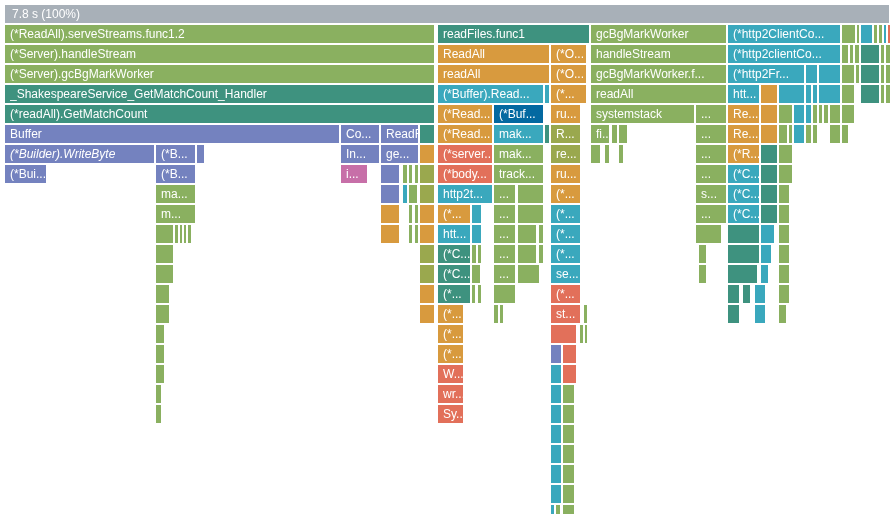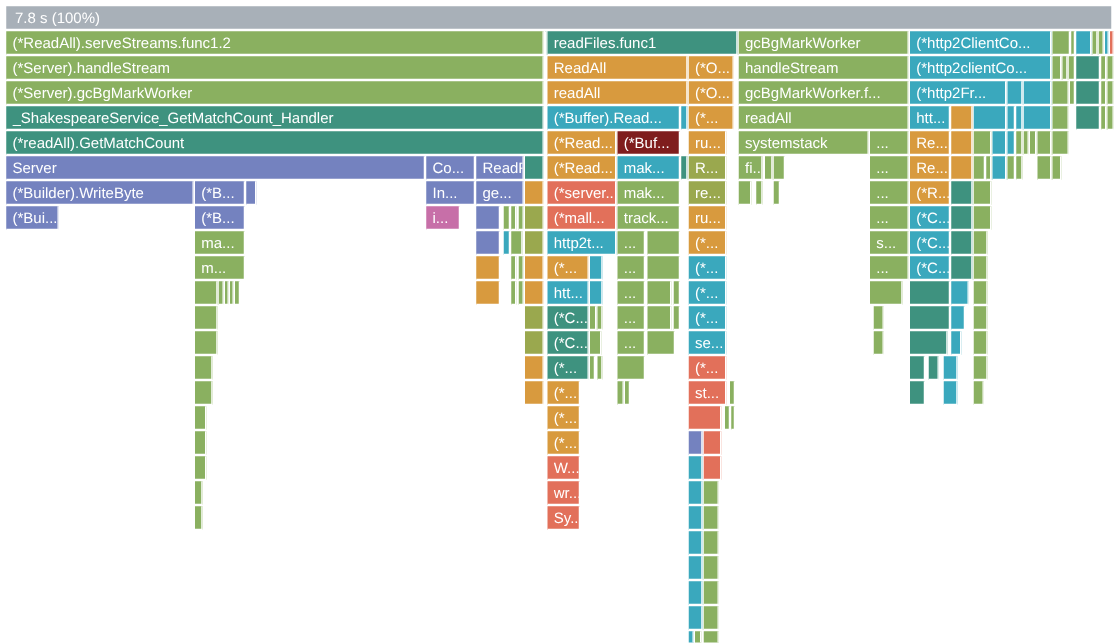--- a/index.html
+++ b/index.html
@@ -123,21 +123,21 @@
       <div class="frame nolabel" style="left: 842px; top: 85px; width: 13px; height: 19px; background: rgb(138, 176, 96);"></div>
       <div class="frame nolabel" style="left: 861px; top: 85px; width: 19px; height: 19px; background: rgb(62, 146, 127);"></div>
       <div class="frame nolabel" style="left: 881px; top: 85px; width: 4px; height: 19px; background: rgb(138, 176, 96);"></div>
       <div class="frame nolabel" style="left: 886px; top: 85px; width: 5px; height: 19px; background: rgb(138, 176, 96);"></div>
       <div class="frame" style="left: 5px; top: 105px; width: 430px; height: 19px; background: rgb(62, 146, 127);">
         <span class="lbl">(*readAll).GetMatchCount</span>
       </div>
       <div class="frame" style="left: 438px; top: 105px; width: 55px; height: 19px; background: rgb(216, 154, 62);">
         <span class="lbl">(*Read...</span>
       </div>
-      <div class="frame" style="left: 494px; top: 105px; width: 50px; height: 19px; background: #7f1d1d;">
+      <div class="frame" style="left: 494px; top: 105px; width: 50px; height: 19px; background: #0369a1;">
         <span class="lbl">(*Buf...</span>
       </div>
       <div class="frame" style="left: 551px; top: 105px; width: 30px; height: 19px; background: rgb(216, 154, 62);">
         <span class="lbl">ru...</span>
       </div>
       <div class="frame" style="left: 591px; top: 105px; width: 104px; height: 19px; background: rgb(138, 176, 96);">
         <span class="lbl">systemstack</span>
       </div>
       <div class="frame" style="left: 696px; top: 105px; width: 31px; height: 19px; background: rgb(138, 176, 96);">
         <span class="lbl">...</span>
@@ -148,21 +148,21 @@
       <div class="frame nolabel" style="left: 761px; top: 105px; width: 17px; height: 19px; background: rgb(216, 154, 62);"></div>
       <div class="frame nolabel" style="left: 779px; top: 105px; width: 14px; height: 19px; background: rgb(138, 176, 96);"></div>
       <div class="frame nolabel" style="left: 794px; top: 105px; width: 11px; height: 19px; background: rgb(58, 168, 189);"></div>
       <div class="frame nolabel" style="left: 806px; top: 105px; width: 6px; height: 19px; background: rgb(58, 168, 189);"></div>
       <div class="frame nolabel" style="left: 813px; top: 105px; width: 5px; height: 19px; background: rgb(138, 176, 96);"></div>
       <div class="frame nolabel" style="left: 819px; top: 105px; width: 4px; height: 19px; background: rgb(138, 176, 96);"></div>
       <div class="frame nolabel" style="left: 824px; top: 105px; width: 5px; height: 19px; background: rgb(138, 176, 96);"></div>
       <div class="frame nolabel" style="left: 830px; top: 105px; width: 11px; height: 19px; background: rgb(138, 176, 96);"></div>
       <div class="frame nolabel" style="left: 842px; top: 105px; width: 13px; height: 19px; background: rgb(138, 176, 96);"></div>
       <div class="frame" style="left: 5px; top: 125px; width: 335px; height: 19px; background: rgb(116, 130, 191);">
-        <span class="lbl">Server</span>
+        <span class="lbl">Buffer</span>
       </div>
       <div class="frame" style="left: 341px; top: 125px; width: 39px; height: 19px; background: rgb(116, 130, 191);">
         <span class="lbl">Co...</span>
       </div>
       <div class="frame" style="left: 381px; top: 125px; width: 38px; height: 19px; background: rgb(116, 130, 191);">
         <span class="lbl">ReadF</span>
       </div>
       <div class="frame nolabel" style="left: 420px; top: 125px; width: 15px; height: 19px; background: rgb(62, 146, 127);"></div>
       <div class="frame" style="left: 438px; top: 125px; width: 55px; height: 19px; background: rgb(216, 154, 62);">
         <span class="lbl">(*Read...</span>
@@ -186,21 +186,21 @@
         <span class="lbl">Re...</span>
       </div>
       <div class="frame nolabel" style="left: 761px; top: 125px; width: 17px; height: 19px; background: rgb(216, 154, 62);"></div>
       <div class="frame nolabel" style="left: 779px; top: 125px; width: 9px; height: 19px; background: rgb(138, 176, 96);"></div>
       <div class="frame nolabel" style="left: 789px; top: 125px; width: 4px; height: 19px; background: rgb(138, 176, 96);"></div>
       <div class="frame nolabel" style="left: 794px; top: 125px; width: 11px; height: 19px; background: rgb(58, 168, 189);"></div>
       <div class="frame nolabel" style="left: 806px; top: 125px; width: 6px; height: 19px; background: rgb(138, 176, 96);"></div>
       <div class="frame nolabel" style="left: 813px; top: 125px; width: 5px; height: 19px; background: rgb(138, 176, 96);"></div>
       <div class="frame nolabel" style="left: 830px; top: 125px; width: 11px; height: 19px; background: rgb(138, 176, 96);"></div>
       <div class="frame nolabel" style="left: 842px; top: 125px; width: 7px; height: 19px; background: rgb(138, 176, 96);"></div>
-      <div class="frame" style="left: 5px; top: 145px; width: 150px; height: 19px; background: rgb(116, 130, 191);">
+      <div class="frame" style="left: 5px; top: 145px; width: 150px; height: 19px; background: rgb(116, 130, 191); font-style: italic;">
         <span class="lbl">(*Builder).WriteByte</span>
       </div>
       <div class="frame" style="left: 156px; top: 145px; width: 40px; height: 19px; background: rgb(116, 130, 191);">
         <span class="lbl">(*B...</span>
       </div>
       <div class="frame nolabel" style="left: 197px; top: 145px; width: 8px; height: 19px; background: rgb(116, 130, 191);"></div>
       <div class="frame" style="left: 341px; top: 145px; width: 39px; height: 19px; background: rgb(116, 130, 191);">
         <span class="lbl">In...</span>
       </div>
       <div class="frame" style="left: 381px; top: 145px; width: 38px; height: 19px; background: rgb(116, 130, 191);">
@@ -235,21 +235,21 @@
       </div>
       <div class="frame" style="left: 341px; top: 165px; width: 27px; height: 19px; background: rgb(199, 111, 168);">
         <span class="lbl">i...</span>
       </div>
       <div class="frame nolabel" style="left: 381px; top: 165px; width: 19px; height: 19px; background: rgb(116, 130, 191);"></div>
       <div class="frame nolabel" style="left: 403px; top: 165px; width: 5px; height: 19px; background: rgb(138, 176, 96);"></div>
       <div class="frame nolabel" style="left: 409px; top: 165px; width: 4px; height: 19px; background: rgb(138, 176, 96);"></div>
       <div class="frame nolabel" style="left: 415px; top: 165px; width: 4px; height: 19px; background: rgb(138, 176, 96);"></div>
       <div class="frame nolabel" style="left: 420px; top: 165px; width: 15px; height: 19px; background: rgb(154, 168, 78);"></div>
       <div class="frame" style="left: 438px; top: 165px; width: 55px; height: 19px; background: rgb(226, 112, 90);">
-        <span class="lbl">(*mall...</span>
+        <span class="lbl">(*body...</span>
       </div>
       <div class="frame" style="left: 494px; top: 165px; width: 50px; height: 19px; background: rgb(138, 176, 96);">
         <span class="lbl">track...</span>
       </div>
       <div class="frame" style="left: 551px; top: 165px; width: 30px; height: 19px; background: rgb(216, 154, 62);">
         <span class="lbl">ru...</span>
       </div>
       <div class="frame" style="left: 696px; top: 165px; width: 31px; height: 19px; background: rgb(138, 176, 96);">
         <span class="lbl">...</span>
       </div>

